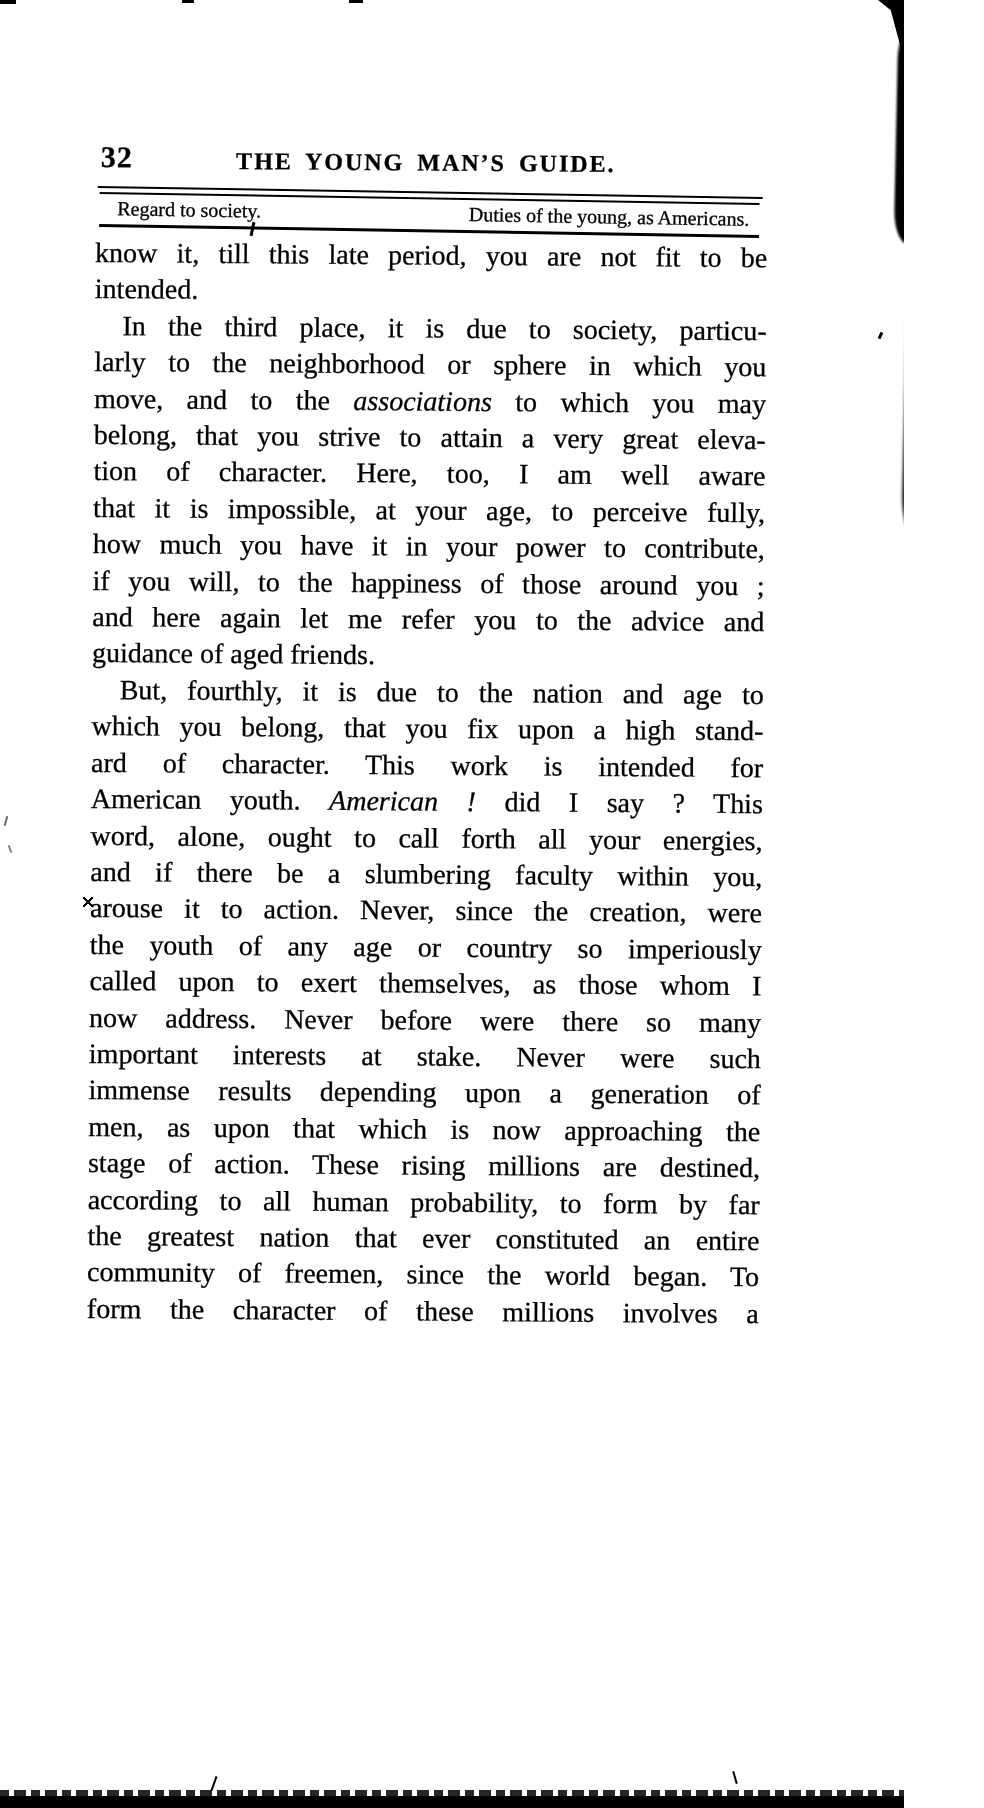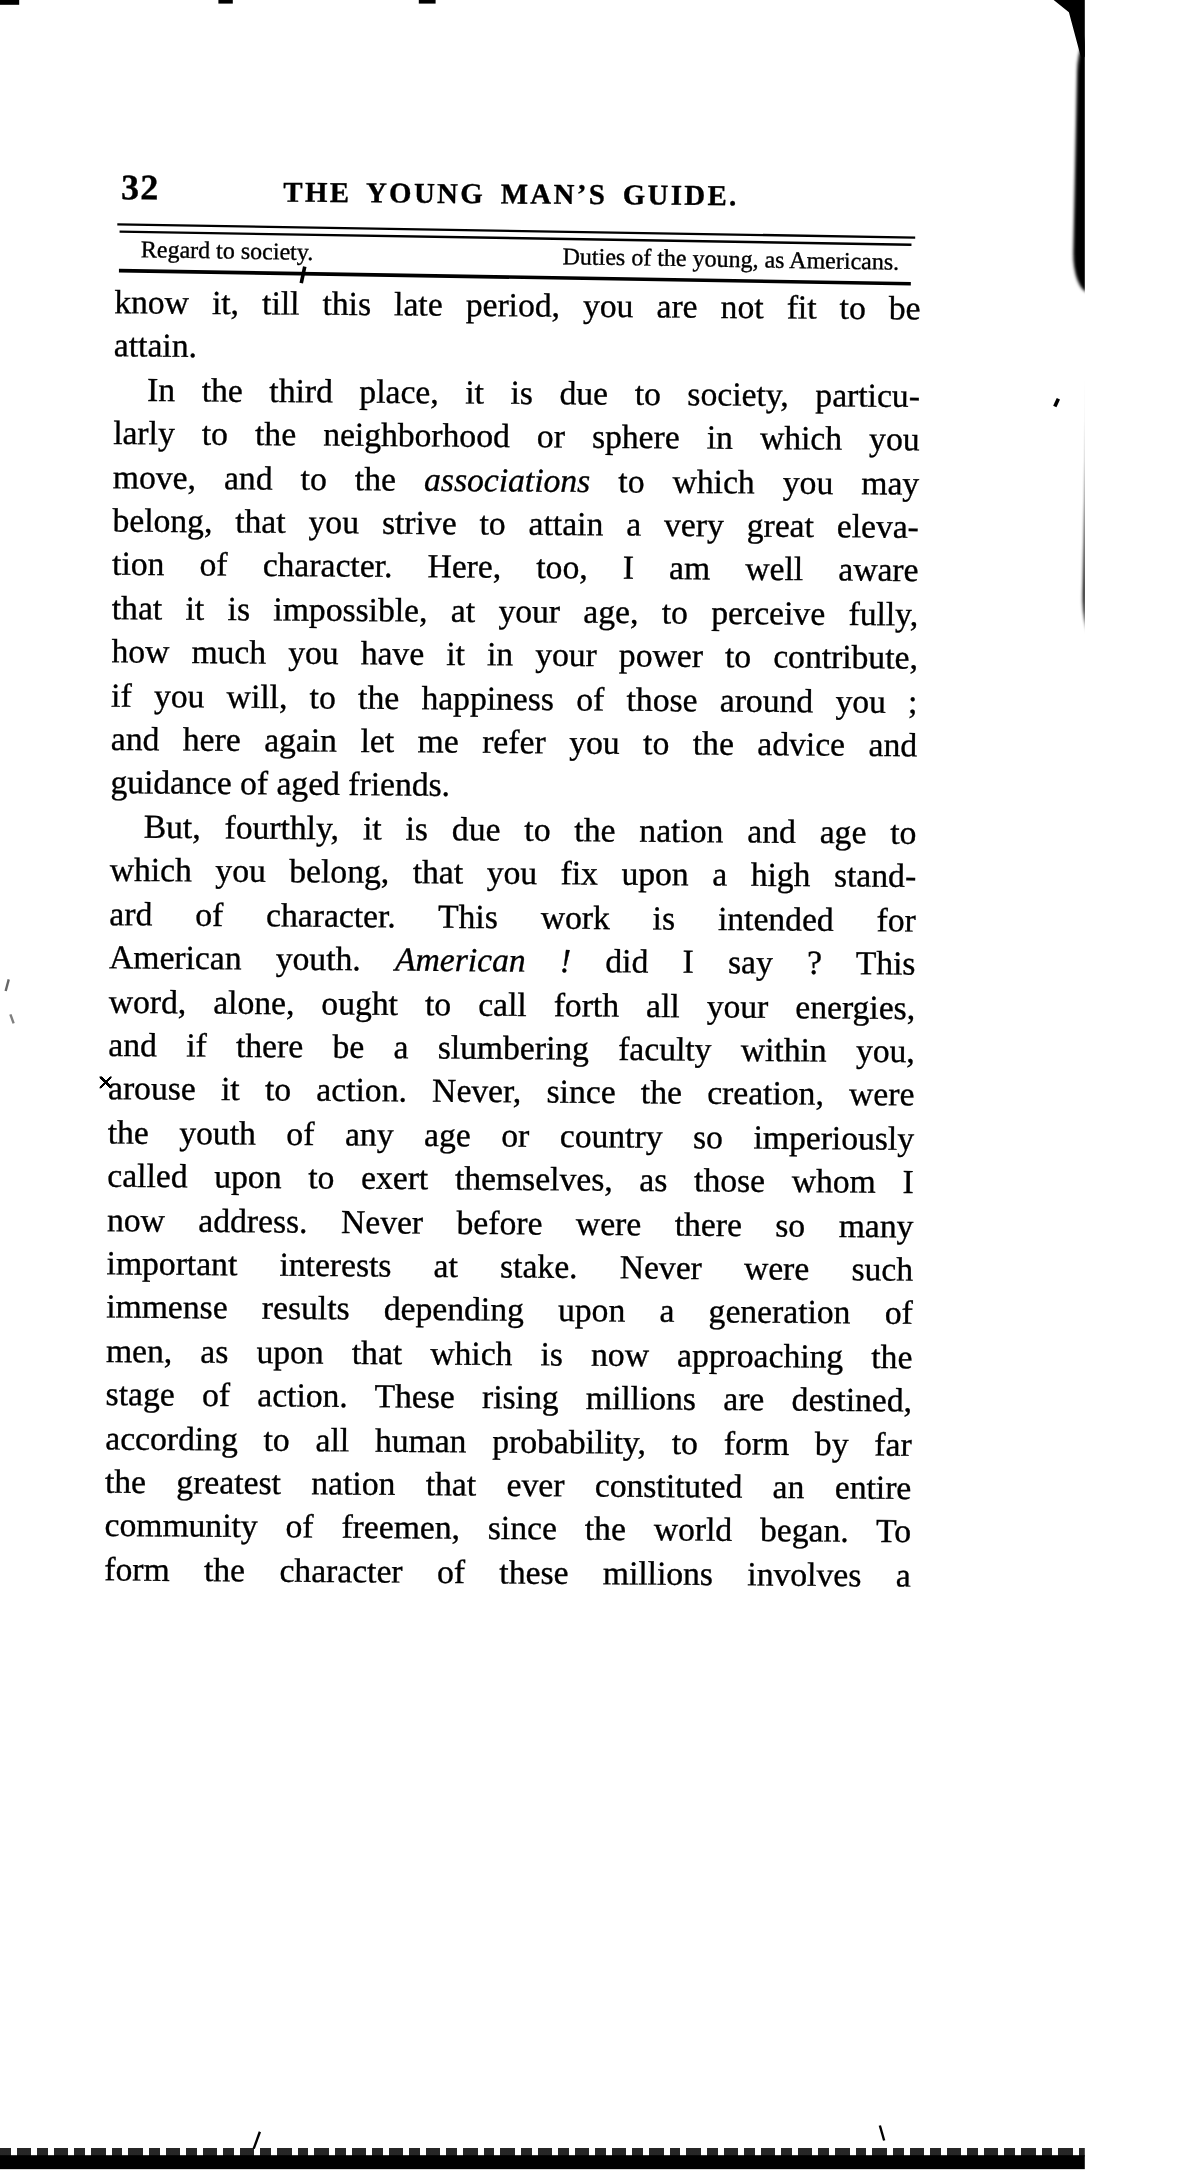--- a/index.html
+++ b/index.html
@@ -78,21 +78,21 @@
     <div class="book-title">THE YOUNG MAN’S GUIDE.</div>
 
     <div class="running-head">
       <span>Regard to society.</span>
       <span>Duties of the young, as Americans.</span>
     </div>
 
     <div class="body-text">
         <div>
           <div class="line"><span>know it, till this late period, you are not fit to be</span></div>
-          <div class="line nj"><span>attain.</span></div>
+          <div class="line nj"><span>intended.</span></div>
         </div>
         <div>
           <div class="line ind"><span>In the third place, it is due to society, particu-</span></div>
           <div class="line"><span>larly to the neighborhood or sphere in which you</span></div>
           <div class="line"><span>move, and to the </span><i>associations</i><span> to which you may</span></div>
           <div class="line"><span>belong, that you strive to attain a very great eleva-</span></div>
           <div class="line"><span>tion of character. Here, too, I am well aware</span></div>
           <div class="line"><span>that it is impossible, at your age, to perceive fully,</span></div>
           <div class="line"><span>how much you have it in your power to contribute,</span></div>
           <div class="line"><span>if you will, to the happiness of those around you ;</span></div>

